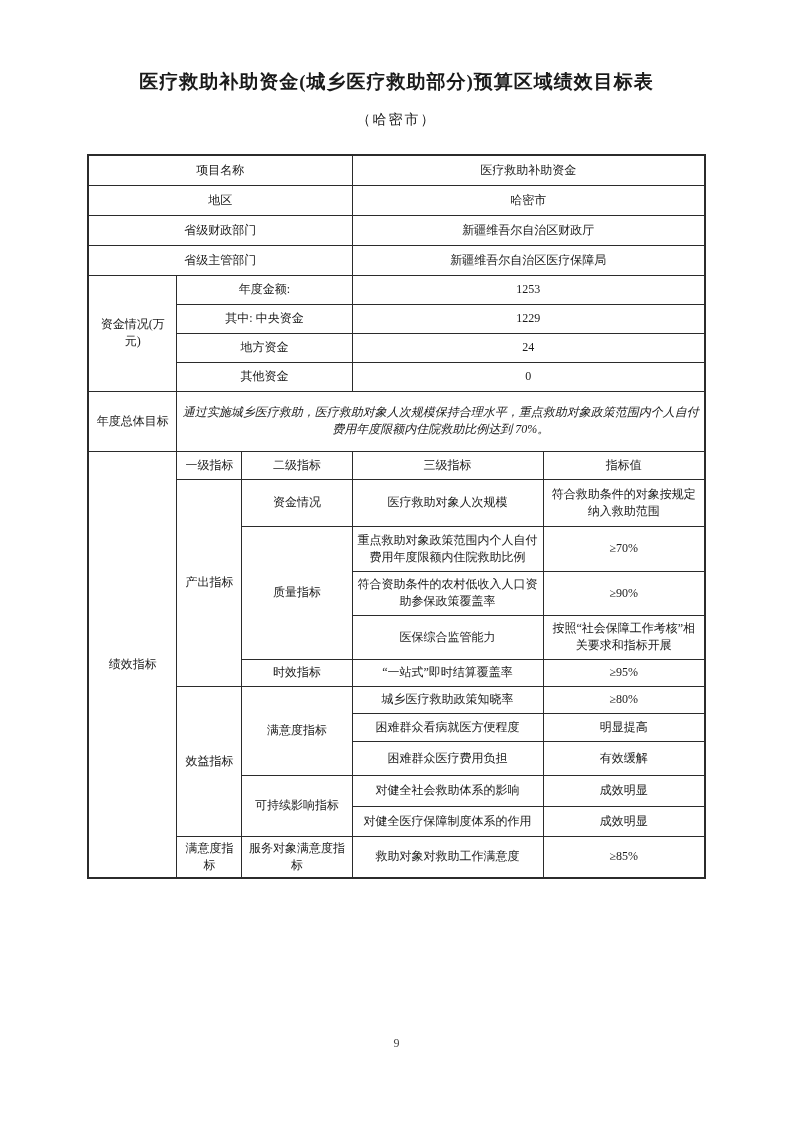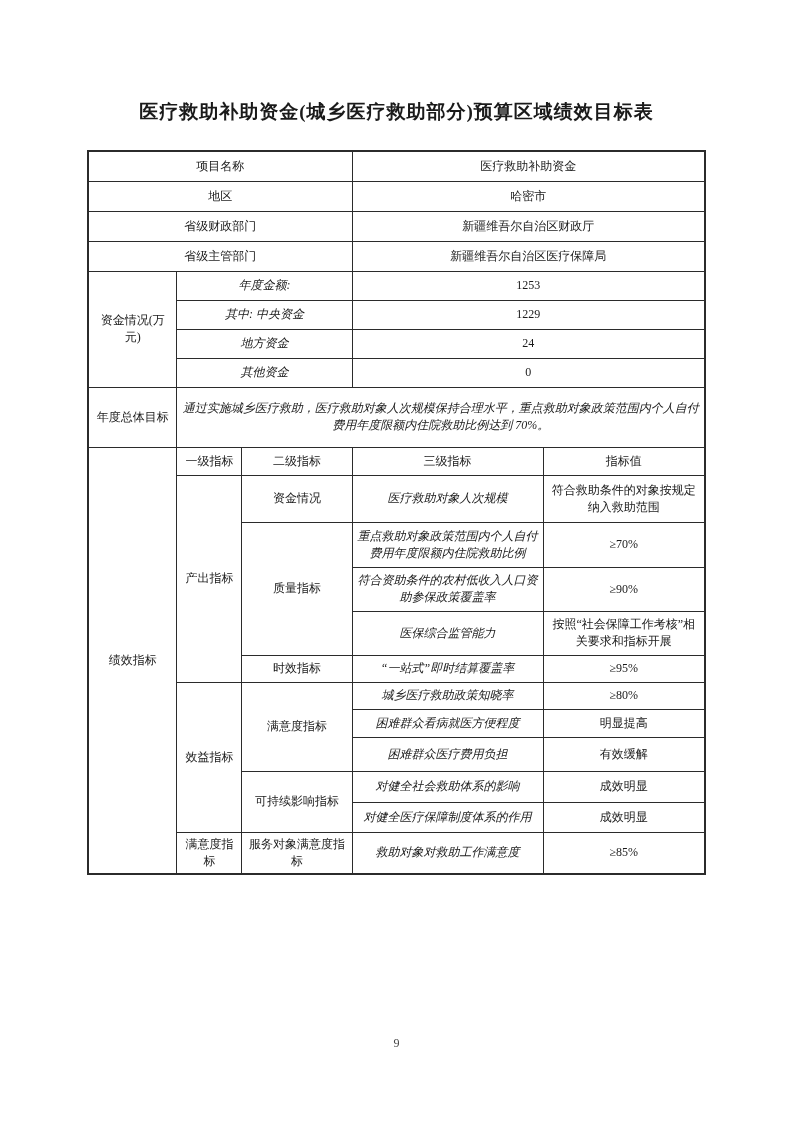--- a/index.html
+++ b/index.html
@@ -4,21 +4,21 @@
 <style>
   * { margin: 0; padding: 0; box-sizing: border-box; }
   html, body { background: #ffffff; }
   body {
     width: 793px; height: 1122px;
     position: relative;
     font-family: "Liberation Serif", "DejaVu Serif", serif;
     color: #1a1a1a;
     overflow: hidden;
   }
-  .page { padding-top: 98px; }
+  .page { padding-top: 68px; }
   .doc-title {
     text-align: center;
     font-size: 19px;
     font-weight: bold;
     letter-spacing: 1px;
     line-height: 28px;
   }
   .doc-subtitle {
     text-align: center;
     font-size: 14px;
@@ -41,37 +41,38 @@
   }
   table.main td {
     border: 1px solid #2b2b2b;
     font-size: 12px;
     line-height: 17px;
     text-align: center;
     vertical-align: middle;
     padding: 2px 4px;
     word-break: break-all;
   }
-  td.left   { text-align: left; padding-left: 9px; padding-right: 6px; font-style: italic; }
+  td.left   { text-align: left; padding-left: 9px; padding-right: 6px; }
   td.goal-text { text-align: left; padding: 6px 10px; line-height: 24px; font-style: italic; }
   .page-number {
     position: absolute;
     top: 1036px; left: 0;
     width: 100%;
     text-align: center;
     font-size: 12px;
     color: #444;
   }
 </style>
 </head>
 <body>
 
 <div class="page">
 
   <div class="doc-title">医疗救助补助资金(城乡医疗救助部分)预算区域绩效目标表</div>
+  <div class="doc-subtitle">（哈密市）</div>
 
   <table class="main">
     <colgroup>
       <col style="width:89px">
         <col style="width:65px">
         <col style="width:110px">
         <col style="width:191px">
         <col style="width:162px">
     </colgroup>
 

